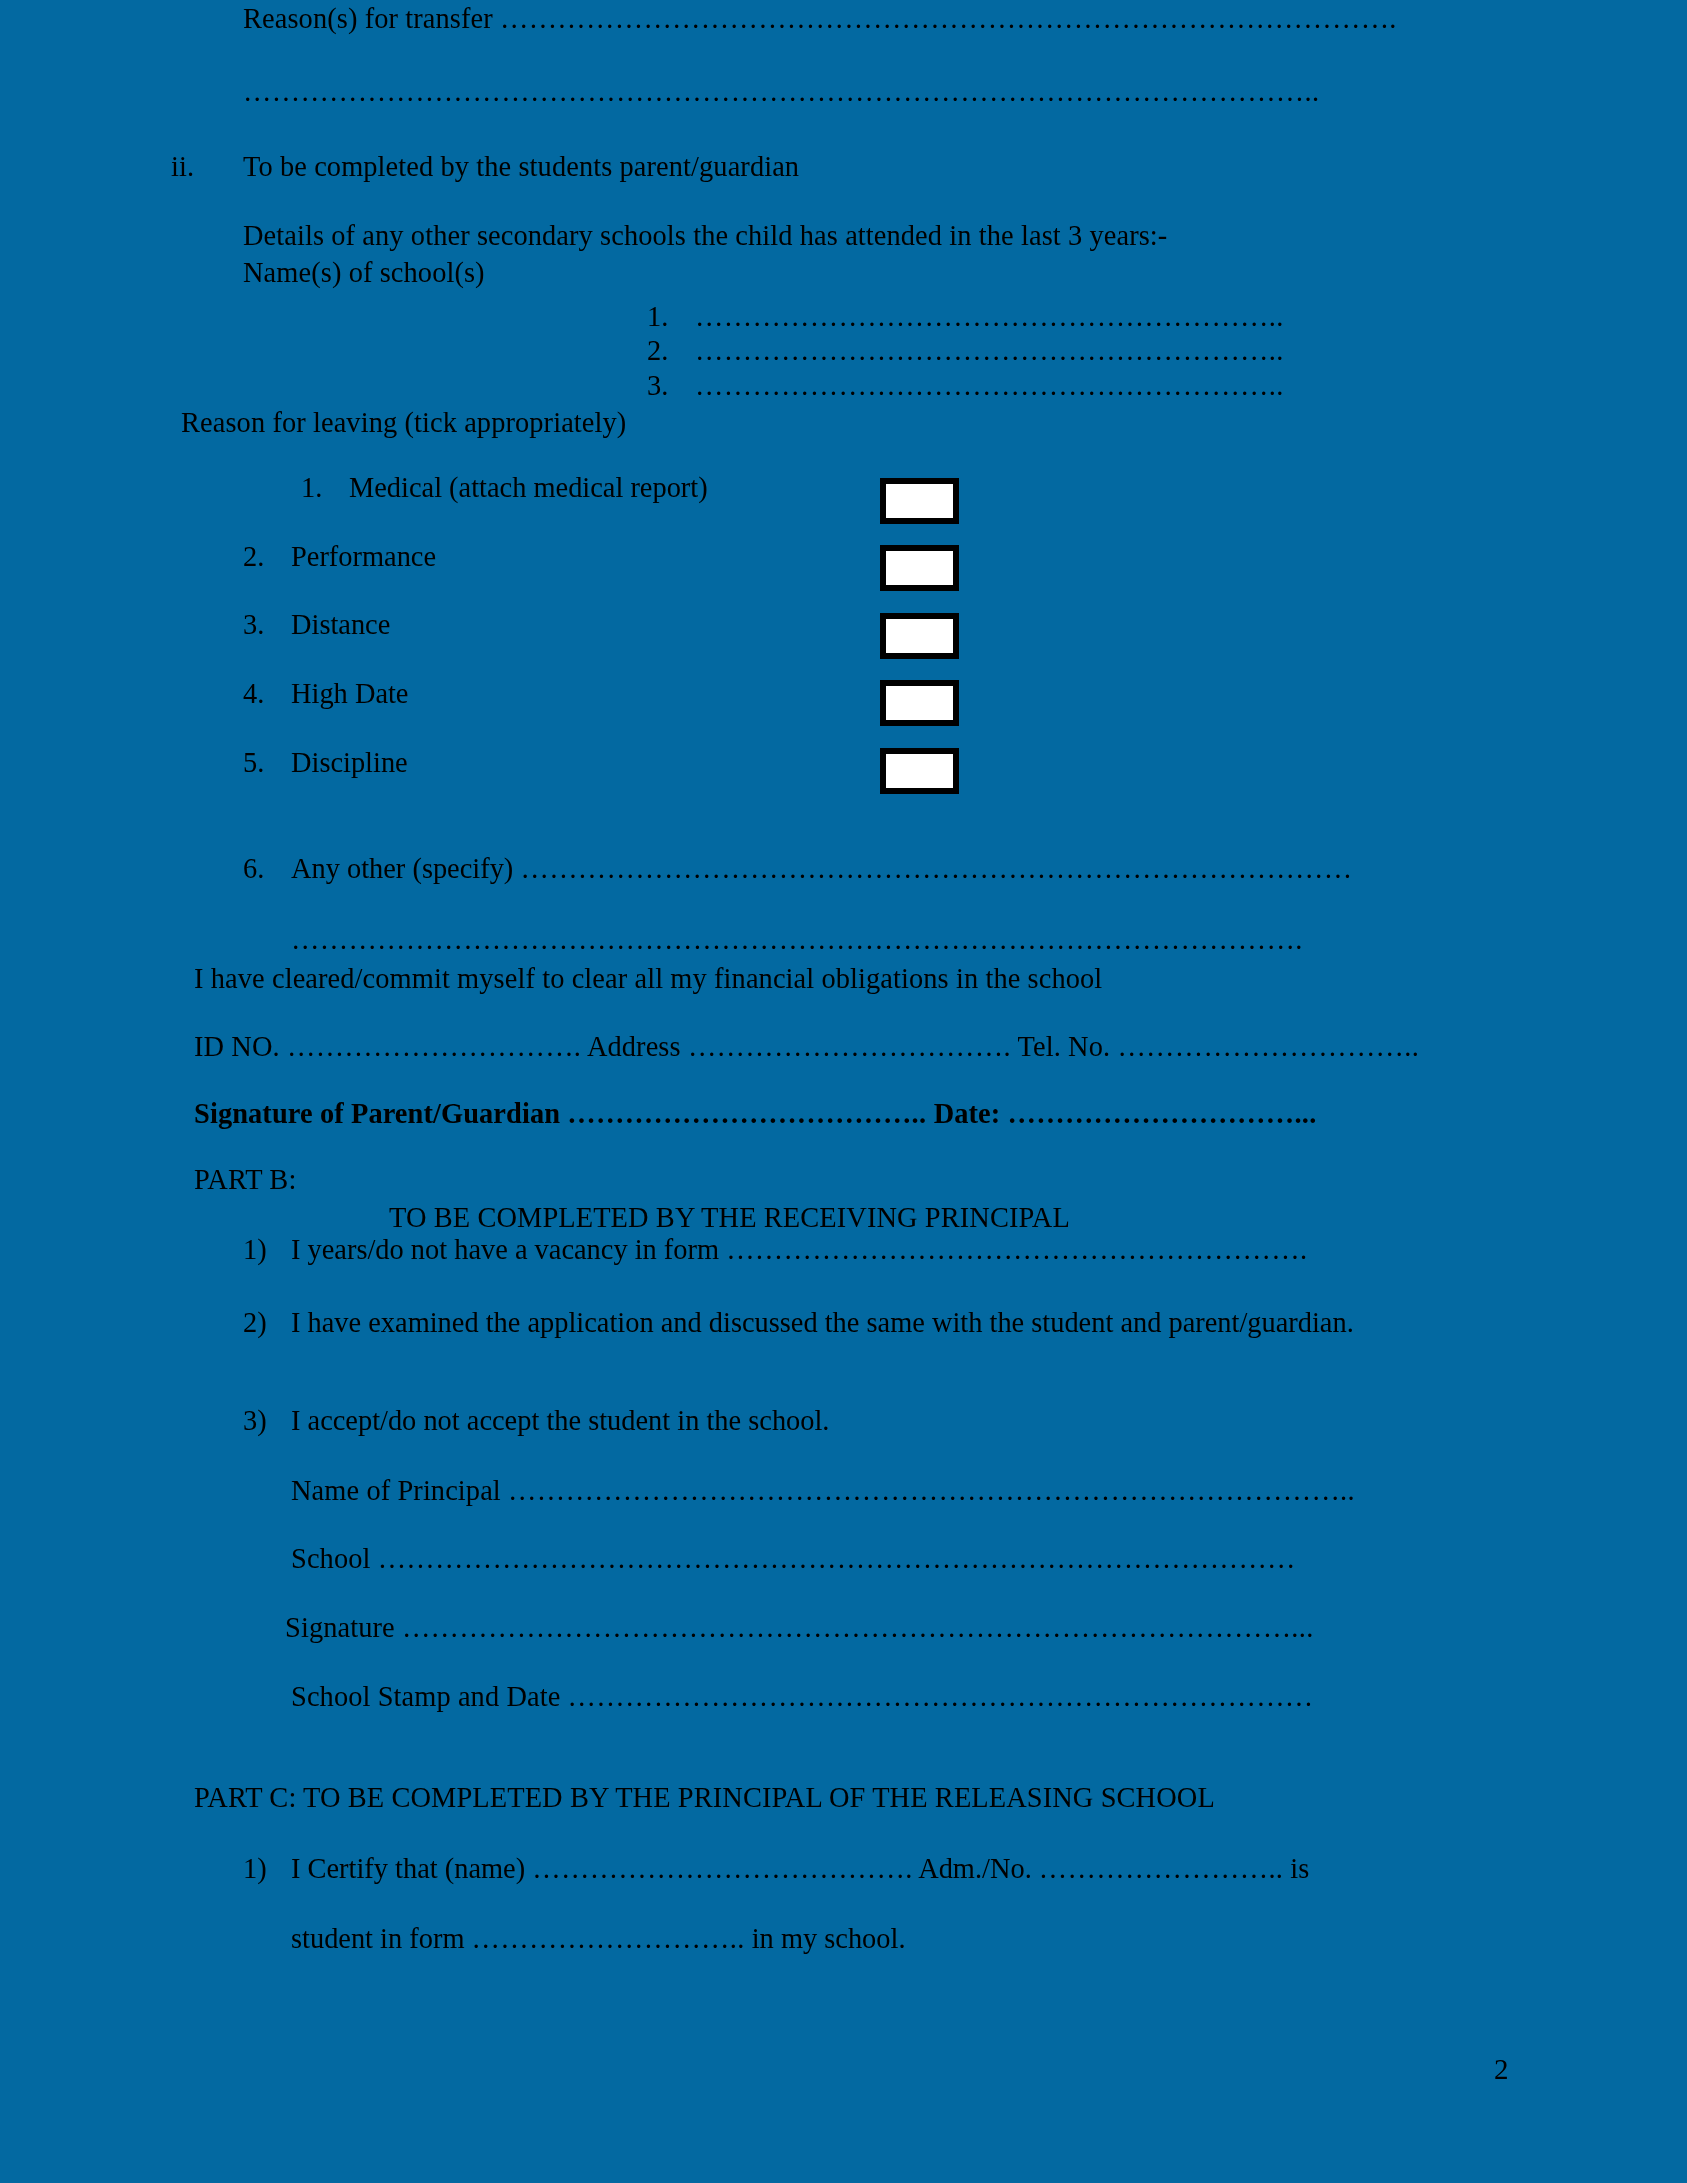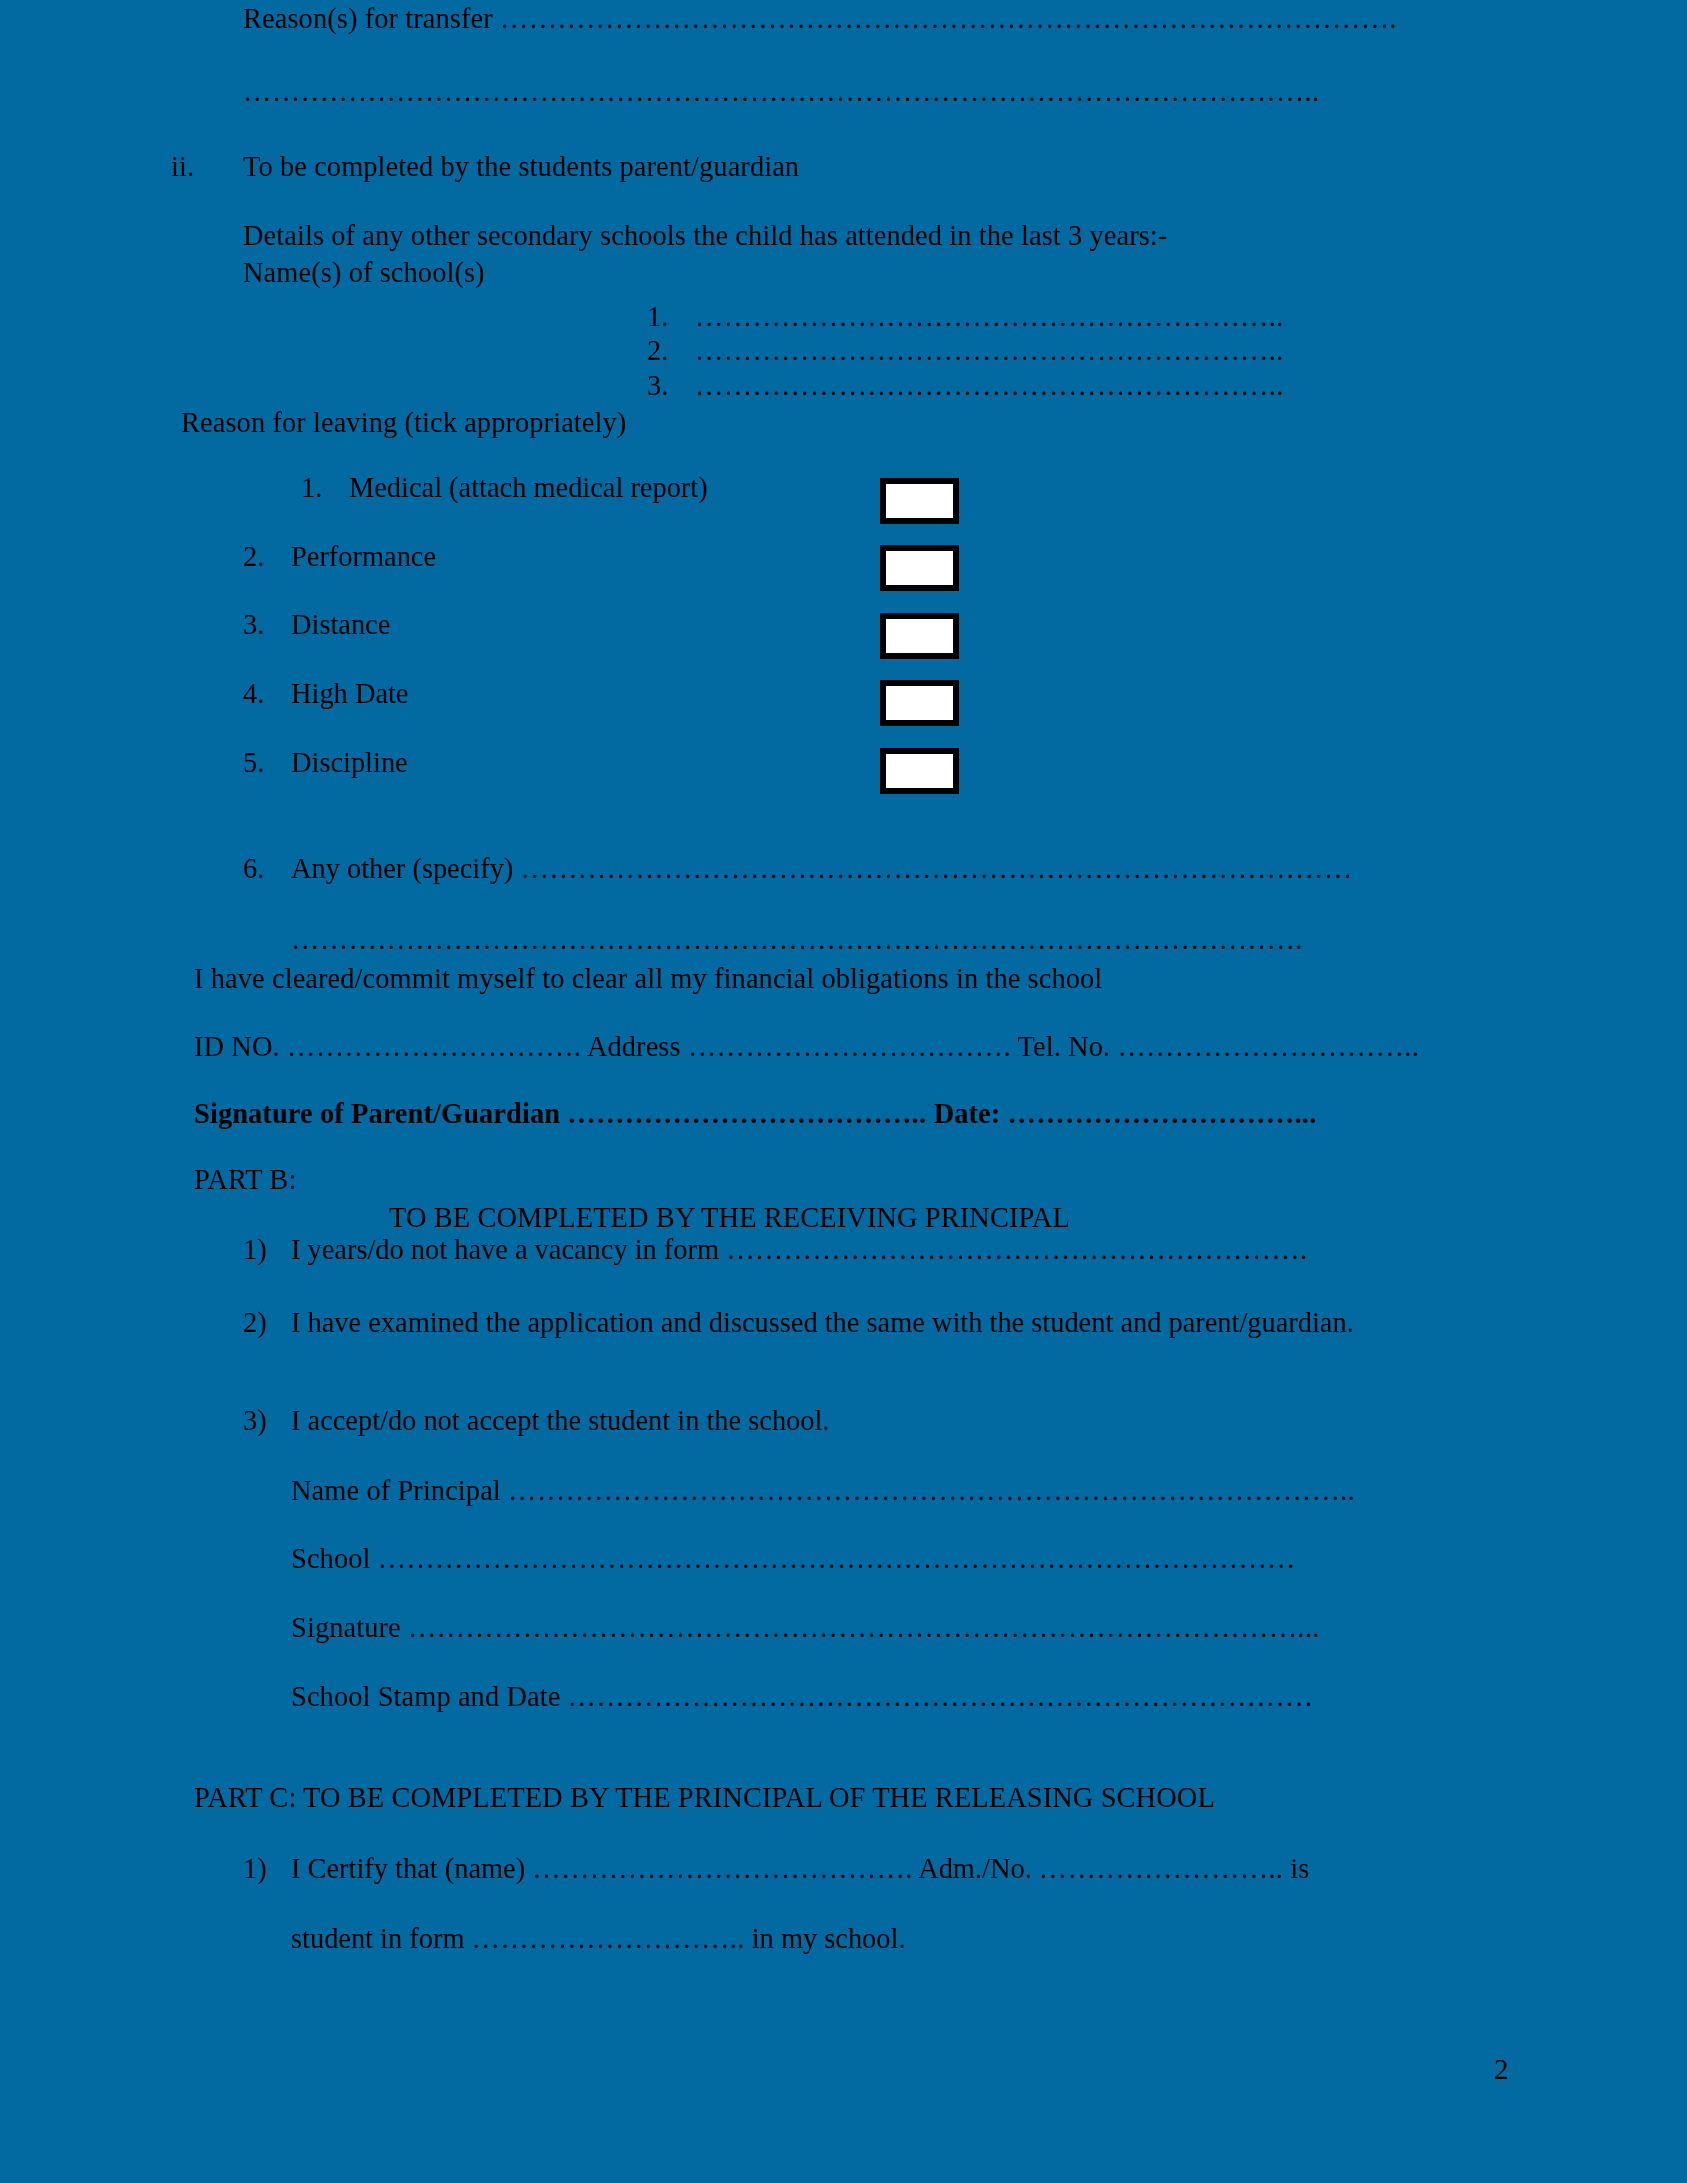--- a/index.html
+++ b/index.html
@@ -156,21 +156,21 @@
   <div class="listrow" style="left:243px; top:1407px;">
     <span class="marker">3)</span><span>I accept/do not accept the student in the school.</span>
   </div>
 
   <div class="tblock" style="left:291px; top:1477px;">
     <span>Name of Principal</span><span> </span><span class="dots">……………………………………………………………………………..</span>
   </div>
   <div class="tblock" style="left:291px; top:1545px;">
     <span>School</span><span> </span><span class="dots">……………………………………………………………………………………</span>
   </div>
-  <div class="tblock" style="left:291px; top:1614px;text-align:right;">
+  <div class="tblock" style="left:285px; top:1614px;text-align:right;">
     <span>Signature</span><span> </span><span class="dots">…………………………………………………………………………………...</span>
   </div>
   <div class="tblock" style="left:291px; top:1683px;">
     <span>School Stamp and Date</span><span> </span><span class="dots">……………………………………………………………………</span>
   </div>
 
   <div class="tblock" style="left:194px; top:1784px;">PART C: TO BE COMPLETED BY THE PRINCIPAL OF THE RELEASING SCHOOL</div>
 
   <div class="listrow" style="left:243px; top:1855px;">
     <span class="marker">1)</span><span>I Certify that (name)</span><span> </span><span class="dots">………………………………….</span><span> </span><span>Adm./No.</span><span> </span><span class="dots">……………………..</span><span> </span><span>is</span>

